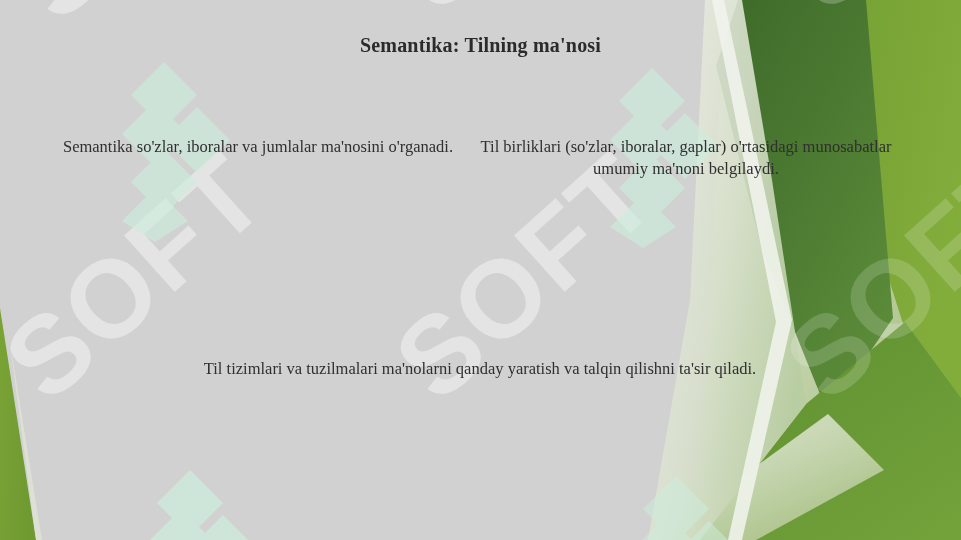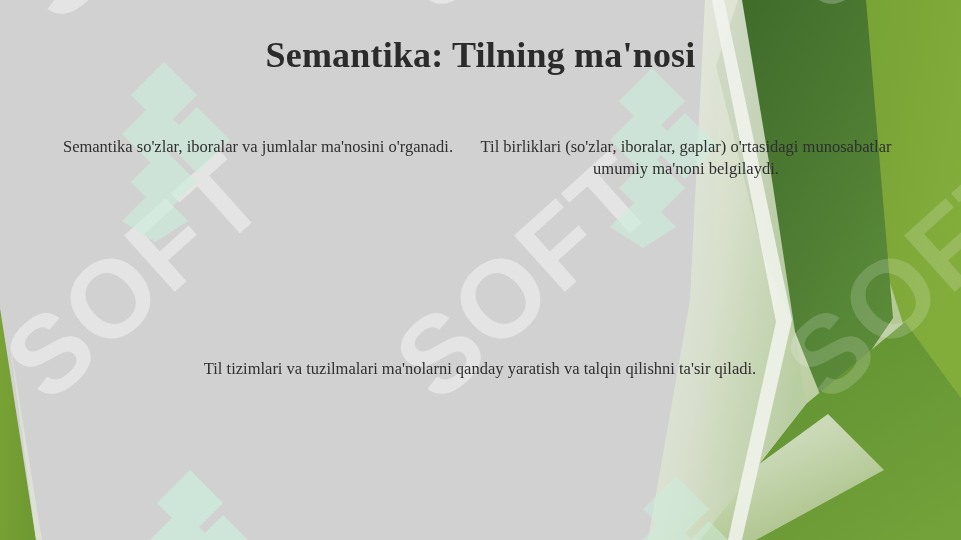--- a/index.html
+++ b/index.html
@@ -50,21 +50,21 @@
     opacity: 0.62;
   }
 
   
   .title {
     position: absolute;
     left: 0;
     top: 34px;
     width: 961px;
     text-align: center;
-    font-size: 36px;
+    font-size: 20px;
     font-weight: 700;
     color: #2b2b2b;
     letter-spacing: 0.2px;
   }
   .body-text {
     position: absolute;
     font-size: 16.5px;
     line-height: 1.32;
     color: #2f2f2f;
     text-align: center;

